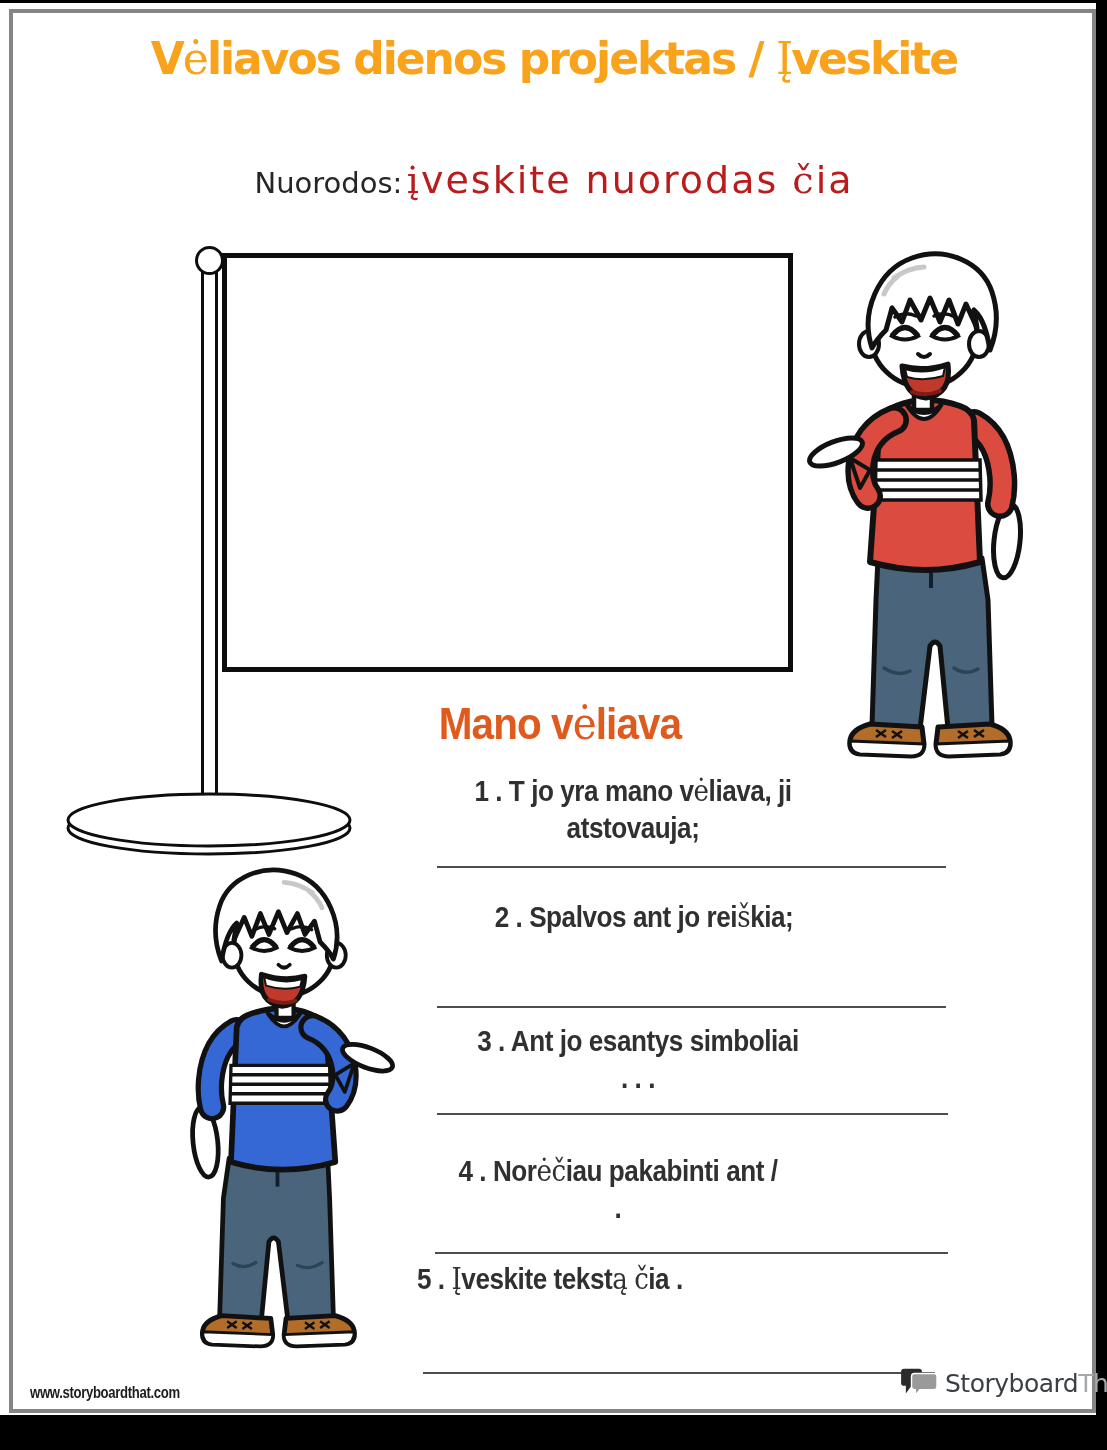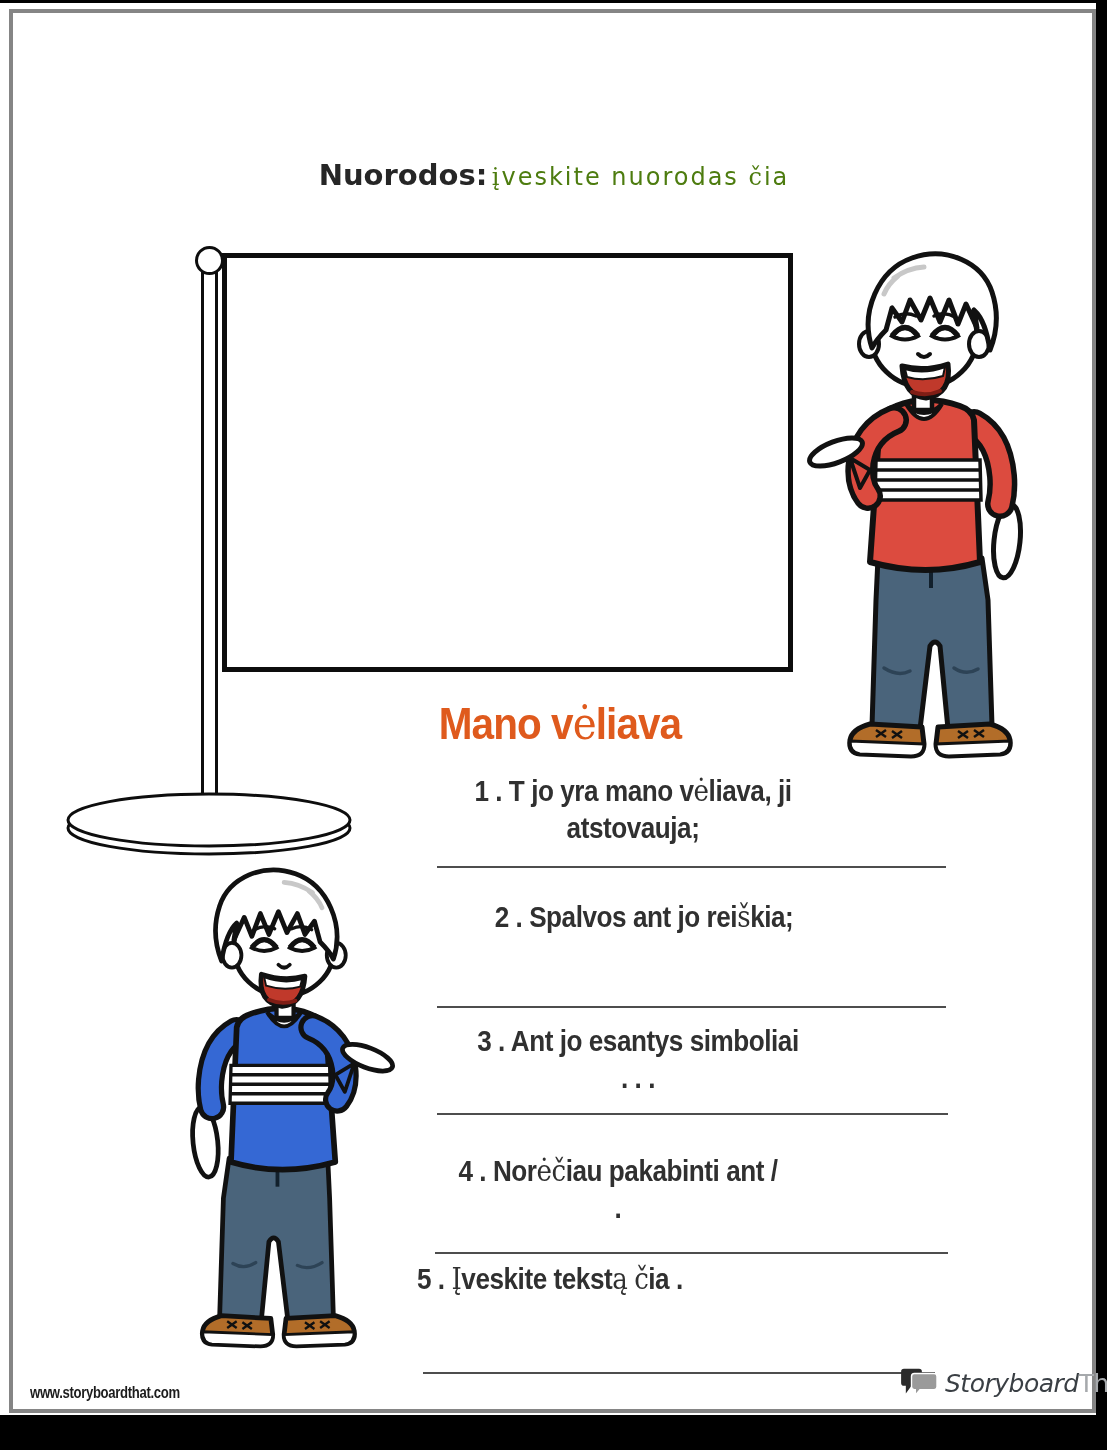--- a/index.html
+++ b/index.html
@@ -20,22 +20,22 @@
   .title{
     position:absolute;left:64px;top:30px;width:980px;text-align:center;
     font-family:"DejaVu Sans", sans-serif;font-weight:bold;
     font-size:44px;line-height:57px;letter-spacing:-2px;
     color:var(--title-orange,#F9A21B);
   }
   .subtitle{
     position:absolute;left:64px;top:158px;width:980px;text-align:center;
     color:#262626;
   }
-  .subtitle .lbl{font-family:"DejaVu Sans",sans-serif;font-weight:bold;font-size:29px;letter-spacing:0px;margin-top:31px;}
-  .subtitle .hw{font-family:"DejaVu Sans",sans-serif;font-weight:500;font-size:24px;letter-spacing:2px;color:#4d7c0f;}
+  .subtitle .lbl{font-family:"DejaVu Sans",sans-serif;font-weight:normal;font-size:29px;letter-spacing:0px;margin-top:31px;}
+  .subtitle .hw{font-family:"DejaVu Sans",sans-serif;font-weight:500;font-size:38px;letter-spacing:2px;color:#b91c1c;}
   
   .flag-rect{
     position:absolute;left:222px;top:253px;width:561px;height:409px;
     background:#fff;border:5px solid #0d0d0d;
   }
   .pole{
     position:absolute;left:201px;top:262px;width:11px;height:550px;
     background:#fff;border:3px solid #0d0d0d;border-radius:0 0 7px 7px;
   }
   .pole-ball{
@@ -68,33 +68,34 @@
   .boy-red{left:806px;top:248px;width:232px;height:532px;color:var(--shirt-red,#DC4B3F);}
   .boy-blue{left:176px;top:864px;width:220px;height:505px;color:var(--shirt-blue,#3568D4);transform:scaleX(-1);}
   
   .footer-url{
     position:absolute;left:30px;top:1384px;font-size:16px;font-weight:bold;
     letter-spacing:-0.4px;color:#1c1c1c;transform:scaleX(0.82);transform-origin:0 50%;
   }
   .logo{position:absolute;left:901px;top:1366px;display:flex;align-items:center;gap:6px;}
   .logo svg{width:38px;height:34px;}
   .logo .t{font-family:"DejaVu Sans",sans-serif;font-size:25px;font-weight:500;letter-spacing:-0.5px;}
-  .logo .dark{color:var(--logo-dark,#3a3f44);font-style:italic;}
+  .logo .dark{color:var(--logo-dark,#3a3f44);}
   .logo .light{color:var(--logo-light,#a6a9ac);}
   .hidden-defs{position:absolute;width:0;height:0;overflow:hidden;}
 </style>
 </head>
 <body>
 
 <div class="strip top"></div>
 <div class="strip right"></div>
 <div class="strip bottom"></div>
 <div class="page-border"></div>
 
 <div class="title lt">
+  <div>V<span class="fb">ė</span>liavos dienos projektas / <span class="fb">Į</span>veskite</div>
 </div>
 <div class="subtitle">
   <span class="lbl lt">Nuorodos:</span>
   <span class="hw lt"><span class="fb">į</span>veskite nuorodas <span class="fb">č</span>ia</span>
 </div>
 
 <div class="flag-rect"></div>
 <div class="pole"></div>
 <div class="pole-ball"></div>
 <svg class="pole-base" viewBox="0 0 294 72">

